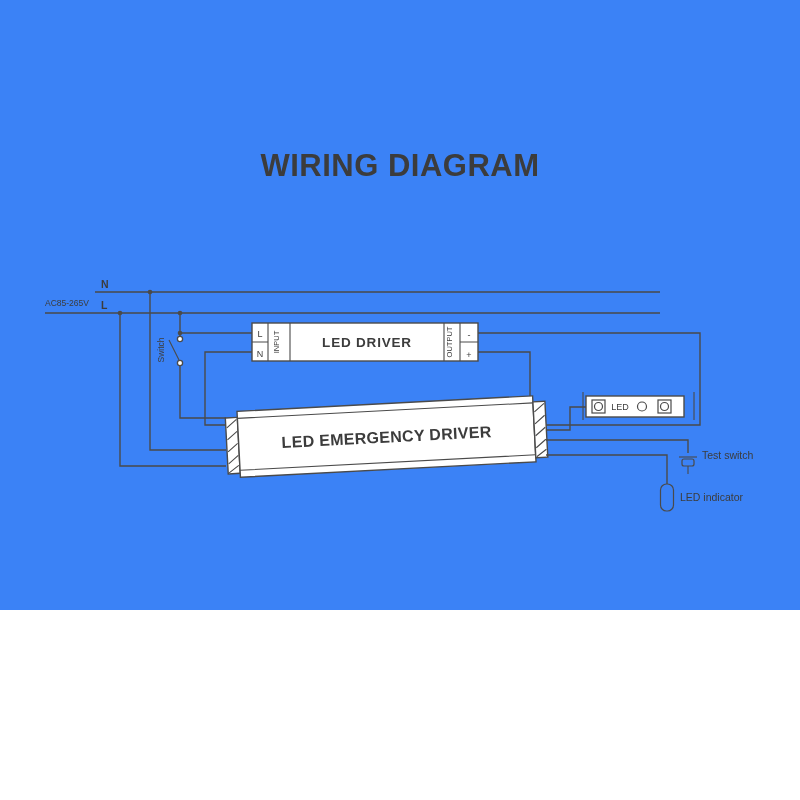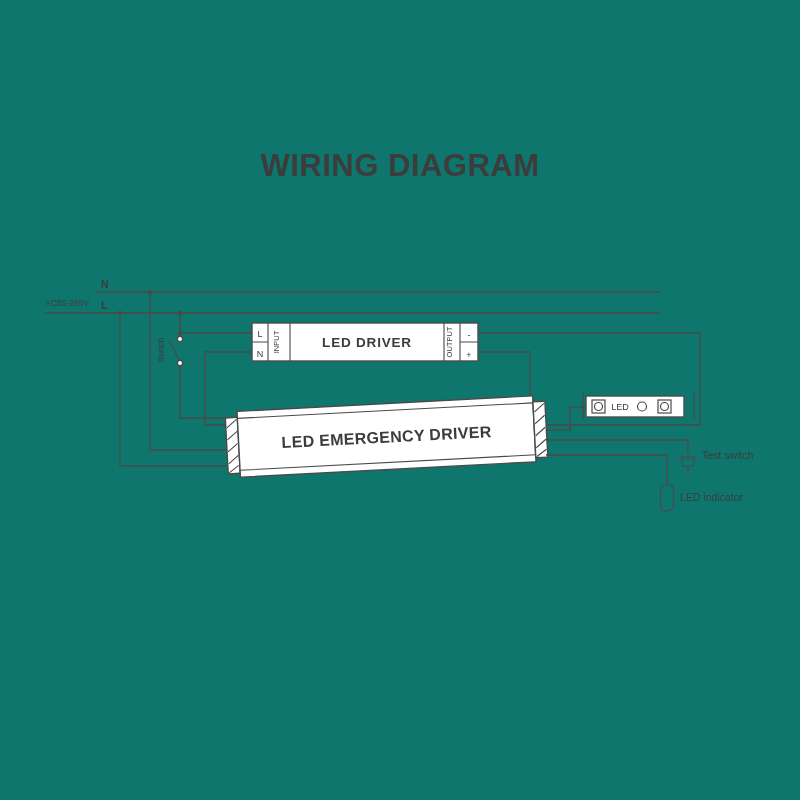--- a/index.html
+++ b/index.html
@@ -1,16 +1,16 @@
 <!DOCTYPE html>
 <html><head>
 <meta charset="utf-8">
 <style>
   html,body{margin:0;padding:0;background:#ffffff;}
-  .canvas{position:relative;width:800px;height:800px;background:#0f766e;overflow:hidden;
+  .canvas{position:relative;width:800px;height:610px;background:#3b82f6;overflow:hidden;
           font-family:"Liberation Sans",sans-serif;}
   svg{position:absolute;left:0;top:0;}
   .wire{stroke:#4a4a4a;stroke-width:1.4;fill:none;}
   .thin{stroke-width:1.1;}
   .box{fill:#ffffff;stroke:#4a4a4a;stroke-width:1.4;}
   .nofill{fill:none;stroke:#4a4a4a;stroke-width:1.2;}
   .dot{fill:#4a4a4a;stroke:none;}
   .contact{fill:#ffffff;stroke:#4a4a4a;stroke-width:1.3;}
   text{fill:#3c3c3c;font-family:"Liberation Sans",sans-serif;}
   .title-text{font-weight:bold;font-size:31px;letter-spacing:0.5px;}

